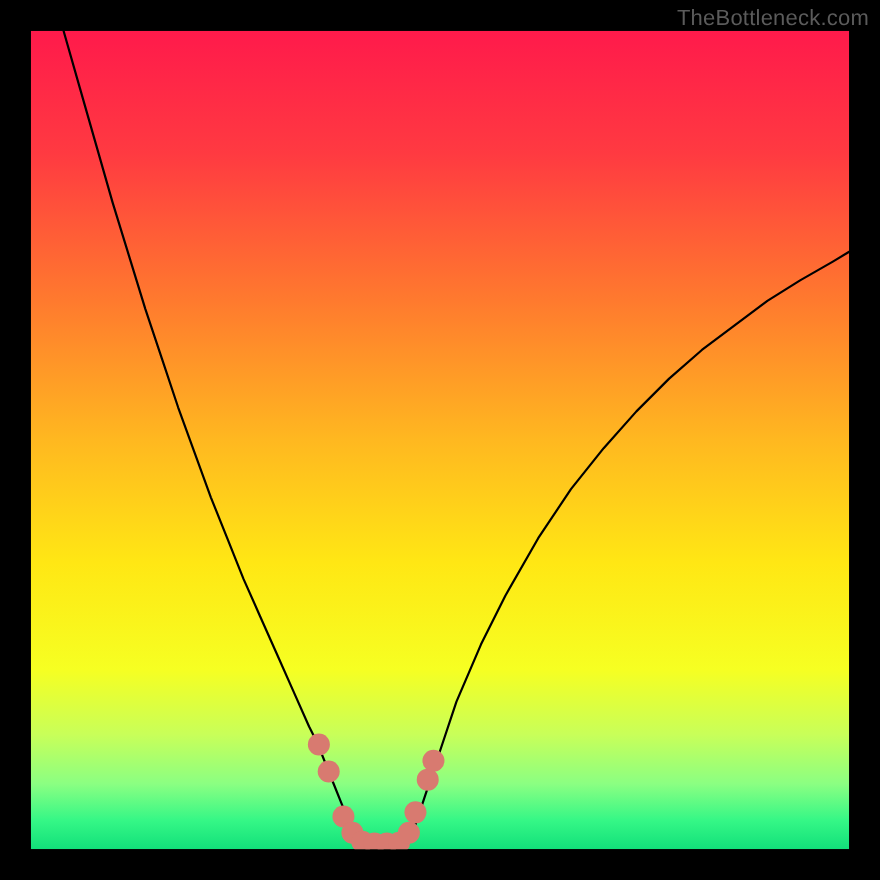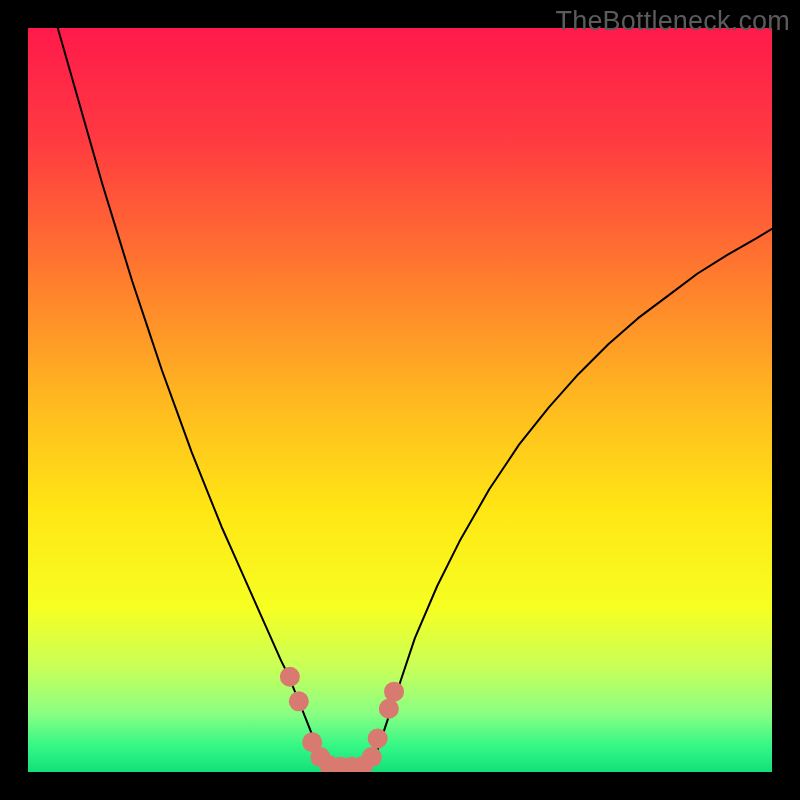--- a/index.html
+++ b/index.html
@@ -24,21 +24,21 @@
     left: 28px;
     top: 28px;
     width: 744px;
     height: 744px;
   }
   .watermark {
     position: absolute;
     top: 6px;
     right: 10px;
     color: #5b5b5b;
-    font-size: 27px;
+    font-size: 20px;
     font-family: Arial, sans-serif;
     font-weight: 400;
     letter-spacing: 0.2px;
     user-select: none;
   }
 </style>
 </head>
 <body>
 
 <div class="frame">

